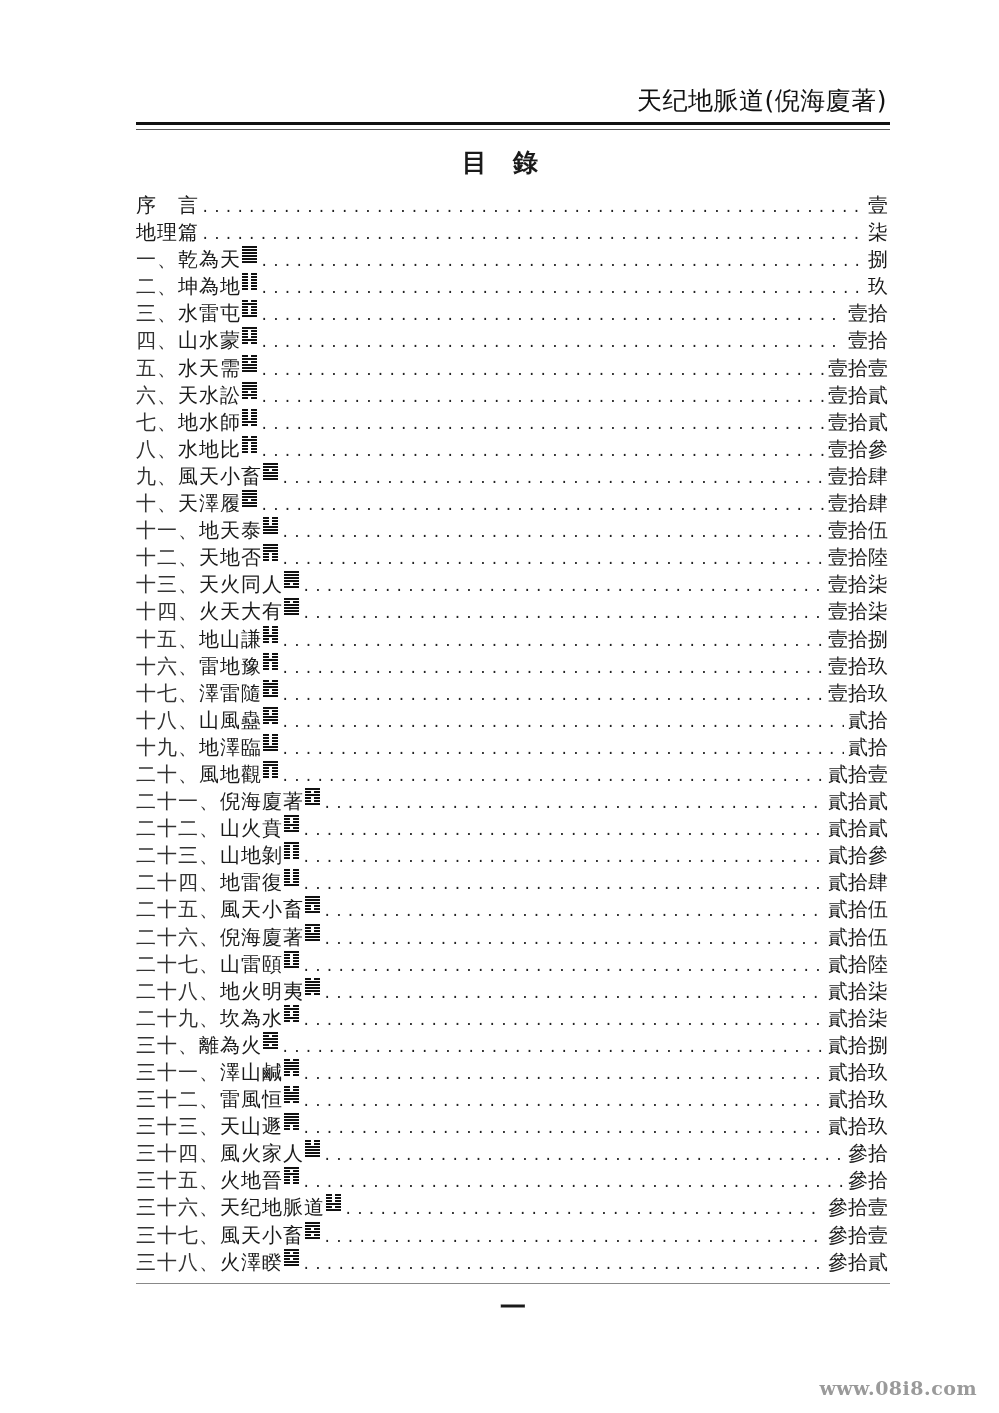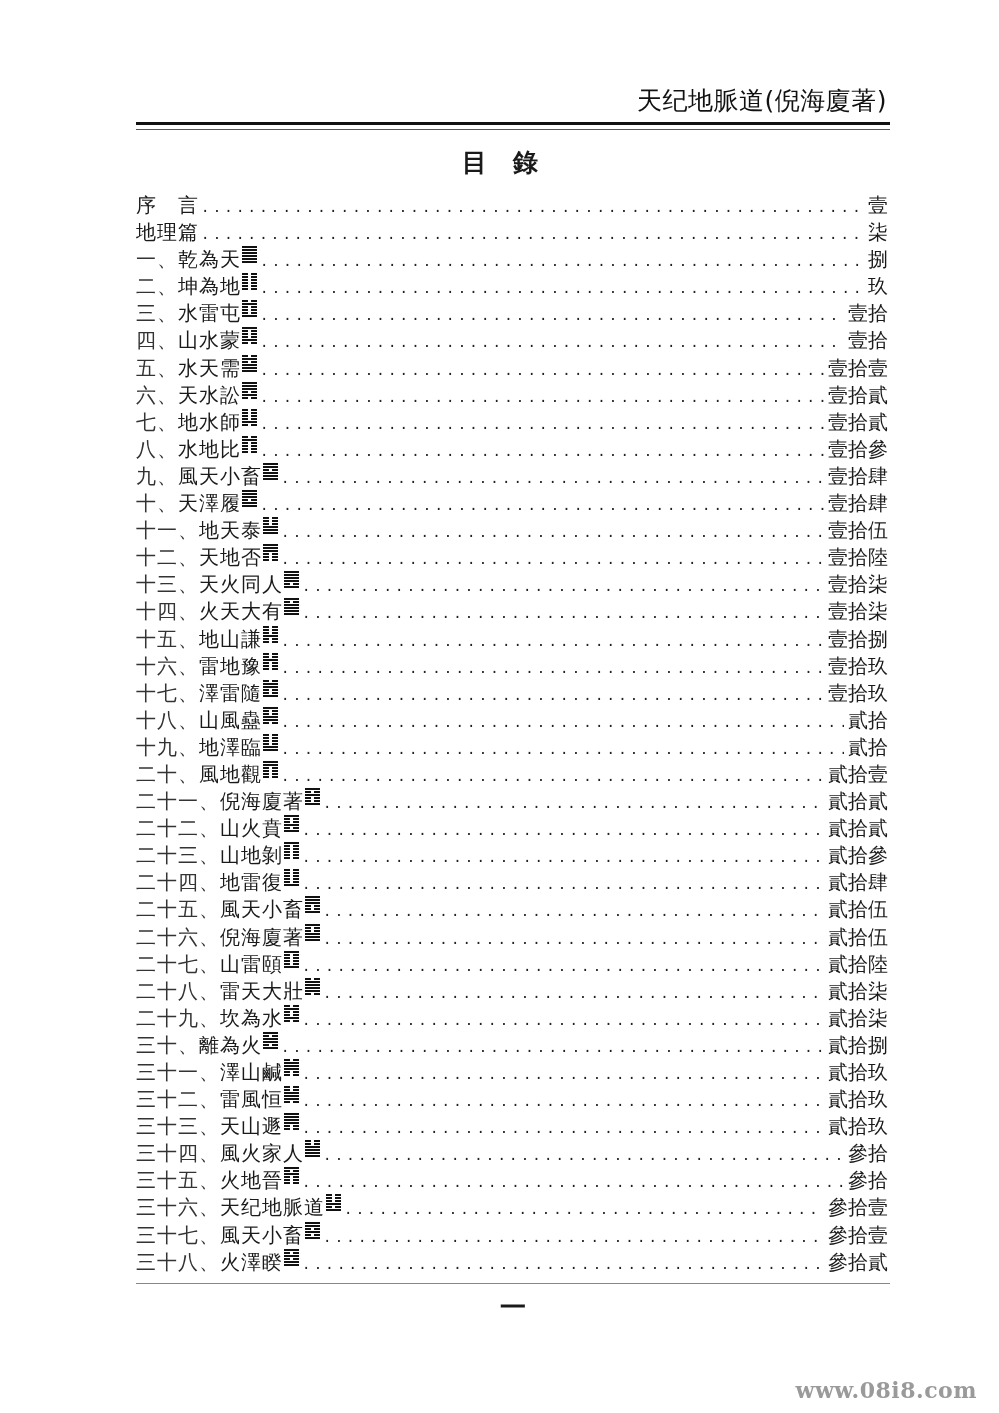--- a/index.html
+++ b/index.html
@@ -41,21 +41,21 @@
   }
   .page { flex:0 0 auto; text-align:right; letter-spacing:0; }
   .bottom-rule { position:absolute; left:136px; width:754px; top:1283px; height:1px; background:#888; }
   .folio {
     position:absolute; left:0; width:1026px; top:1290px; text-align:center;
     font-size:26px; font-weight:bold;
   }
   .watermark {
     position:absolute; right:22px; top:1377px;
     font-family: "DejaVu Serif", "Liberation Serif", serif; font-weight:bold;
-    font-size:22px; color:#9a9a9a; letter-spacing:0.5px;
+    font-size:19px; color:#9a9a9a; letter-spacing:0.5px;
   }
 </style>
 </head>
 <body>
 
 <div class="running-head">天纪地脈道(倪海廈著)</div>
 <div class="rule-thick"></div>
 <div class="rule-thin"></div>
 
 <div class="toc-title">目錄</div>
@@ -826,21 +826,21 @@
           <span class="seg"></span>
         </span>
         <span class="line yang">
           <span class="seg"></span>
         </span>
       </span>
       <span class="dots">................................................................................................</span>
       <span class="page">貳拾陸</span>
     </div>
     <div class="row">
-      <span class="label"><span class="num">二十八、</span><span>雷天大壯</span></span>
+      <span class="label"><span class="num">二十八、</span><span>地火明夷</span></span>
       <span class="hex">
         <span class="line yin">
           <span class="seg"></span>
           <span class="seg"></span>
         </span>
         <span class="line yang">
           <span class="seg"></span>
         </span>
         <span class="line yang">
           <span class="seg"></span>

